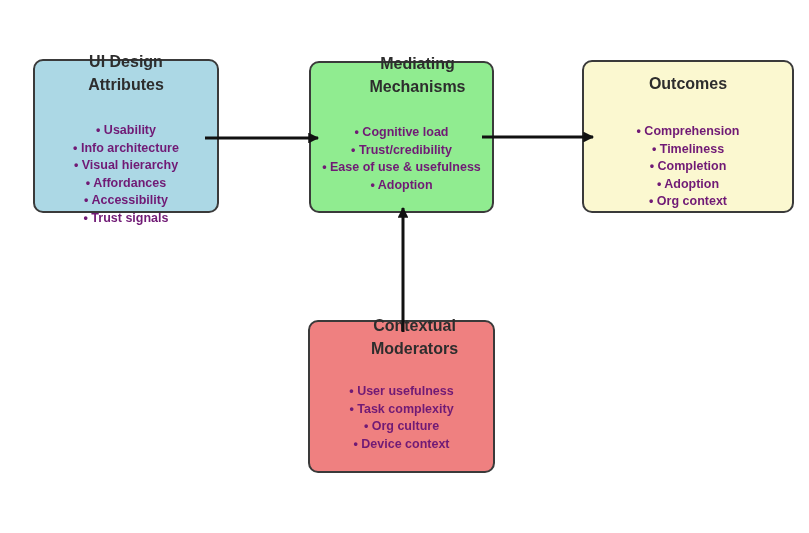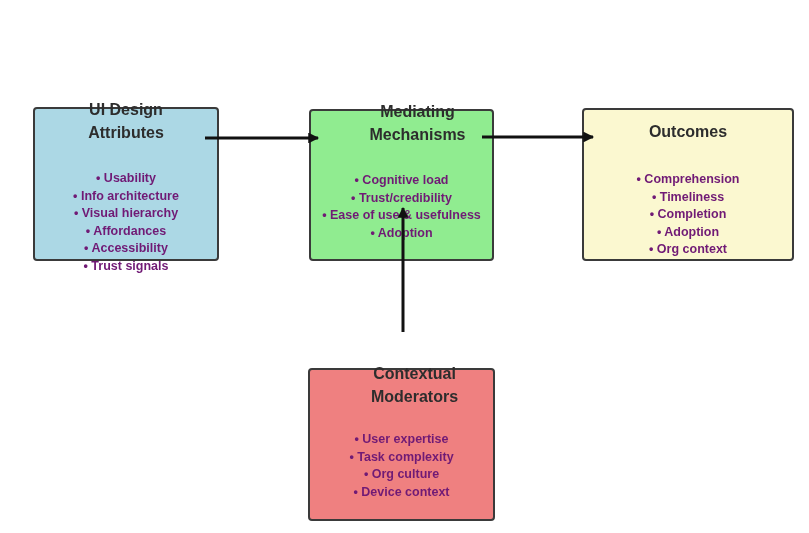--- a/index.html
+++ b/index.html
@@ -7,23 +7,22 @@
     position: relative;
     width: 809px;
     height: 533px;
     background: #ffffff;
     overflow: hidden;
     font-family: "Liberation Sans", "DejaVu Sans", sans-serif;
   }
   .box {
     position: absolute;
     border: 2px solid #3a3a3a;
-    border-radius: 4px;
+    border-radius: 10px;
     box-sizing: border-box;
-    margin-top: 48px;
   }
   #box-attributes { left: 33px;  top: 59px;  width: 186px; height: 154px; }
   #box-mechanisms { left: 309px; top: 61px;  width: 185px; height: 152px; }
   #box-outcomes   { left: 582px; top: 60px;  width: 212px; height: 153px; }
   #box-moderators { left: 308px; top: 320px; width: 187px; height: 153px; }
 
   .box-title {
     position: absolute;
     left: 0; right: 0;
     text-align: center;
@@ -103,21 +102,21 @@
         <div>• Org context</div>
       </div>
   </div>
 
   <div class="box" id="box-moderators" style="background-color: rgb(239, 128, 128);">
     <div class="box-title">
         <div>Contextual</div>
         <div>Moderators</div>
       </div>
     <div class="box-items">
-        <div>• User expertise</div>
+        <div>• User usefulness</div>
         <div>• Task complexity</div>
         <div>• Org culture</div>
         <div>• Device context</div>
       </div>
   </div>
 
   <svg id="arrow-layer" viewBox="0 0 809 533" xmlns="http://www.w3.org/2000/svg">
     <defs>
       <marker id="ah" viewBox="0 0 10 10" refX="9" refY="5" markerWidth="4.4" markerHeight="3.6" orient="auto" markerUnits="strokeWidth">
         <path d="M0,0 L10,5 L0,10 z" class="arrow-fill" style="fill: rgb(17, 17, 17);"></path>

